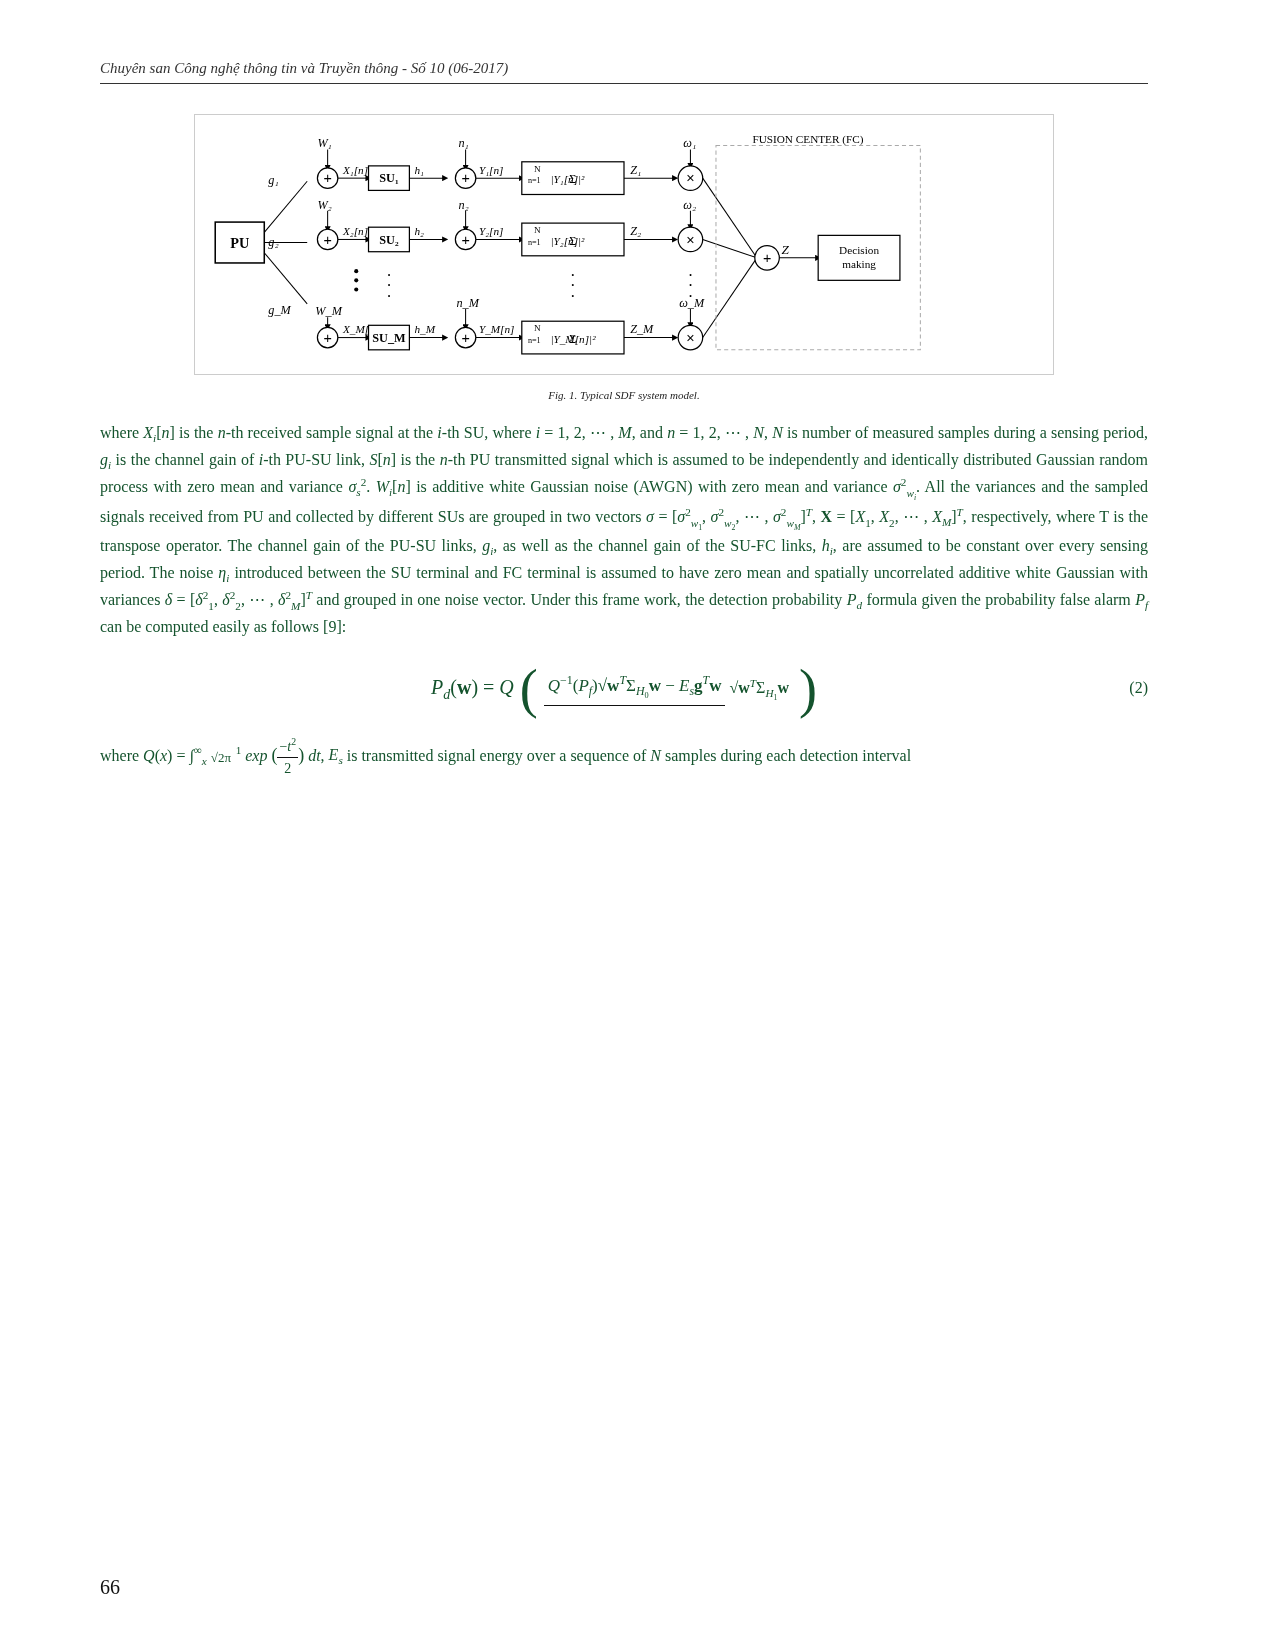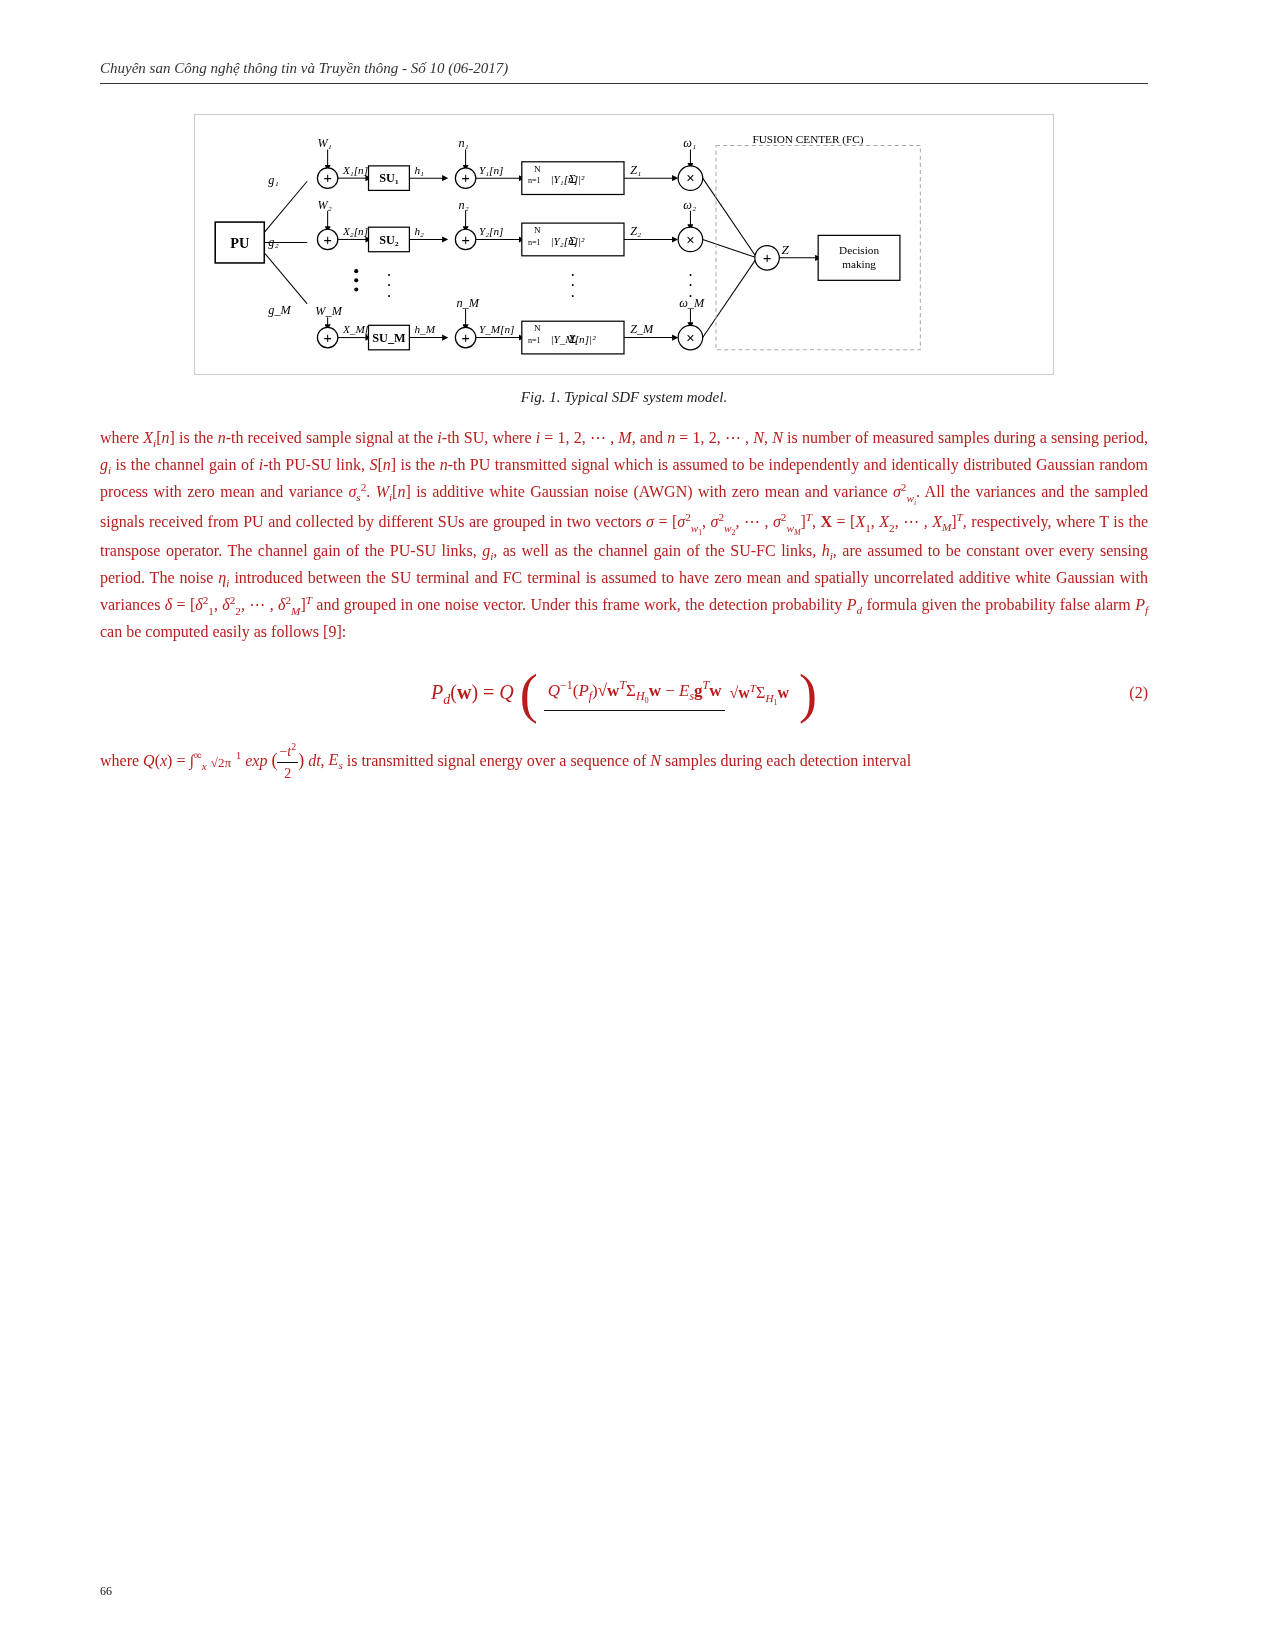--- a/index.html
+++ b/index.html
@@ -37,29 +37,29 @@
       padding: 10px;
       width: 860px;
     }
     .diagram-svg {
       width: 100%;
       height: auto;
     }
     .figure-caption {
       text-align: center;
       font-style: italic;
-      font-size: 15px;
+      font-size: 11px;
       margin-top: 14px;
       color: #222;
     }
     .body-text {
       font-size: 16px;
       line-height: 1.55;
       text-align: justify;
-      color: #b91c1c;
+      color: #14532d;
       margin-top: 18px;
     }
     .body-text p {
       margin-bottom: 10px;
     }
     .math-block {
       display: flex;
       align-items: center;
       justify-content: center;
       margin: 22px 0 18px 0;
@@ -95,21 +95,21 @@
     }
     .big-paren {
       font-size: 54px;
       line-height: 1;
       font-weight: 100;
     }
     .page-number {
       position: absolute;
       bottom: 50px;
       left: 100px;
-      font-size: 12px;
+      font-size: 20px;
       color: #111;
     }
     sup { font-size: 0.7em; vertical-align: super; }
     sub { font-size: 0.7em; vertical-align: sub; }
   </style>
 </head>
 <body>
 
 <div class="page">
 

